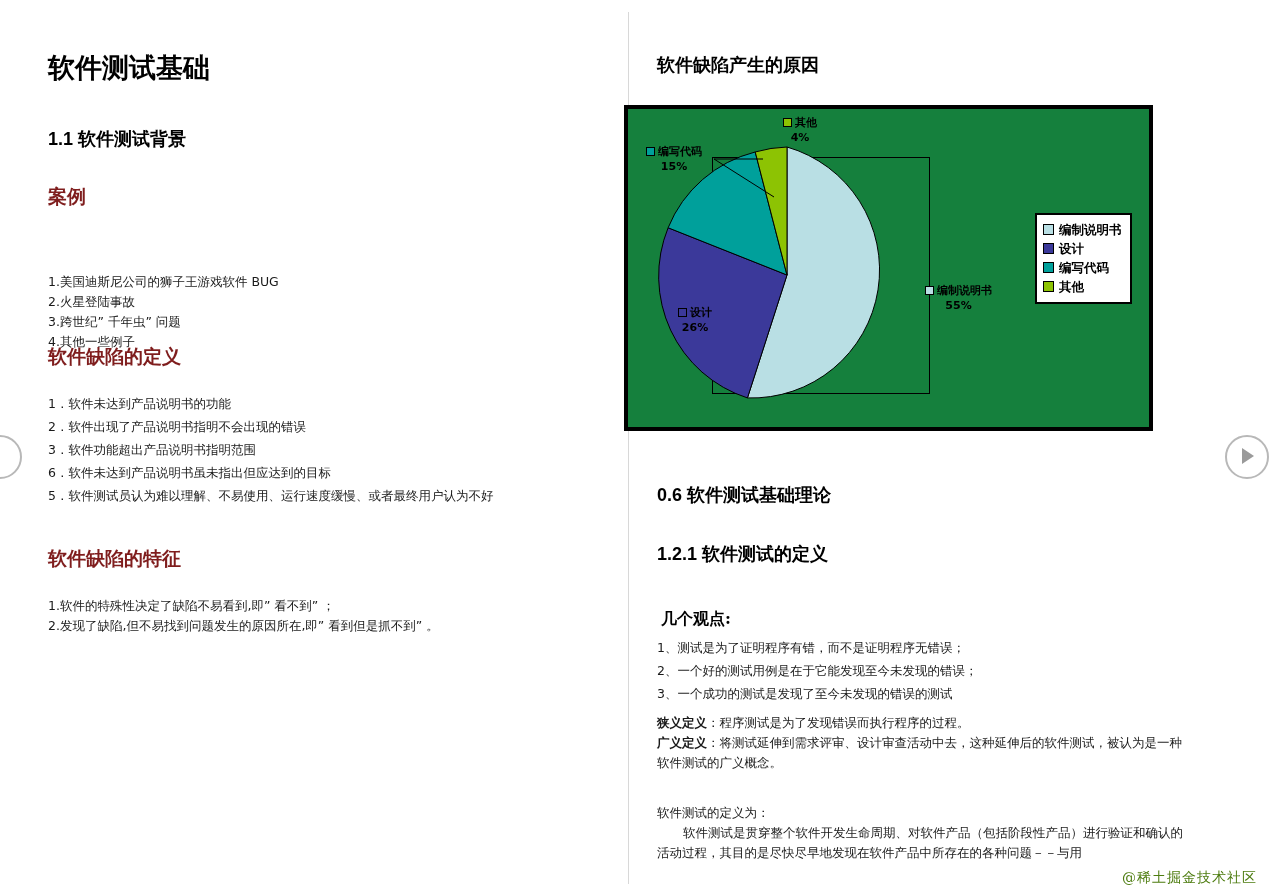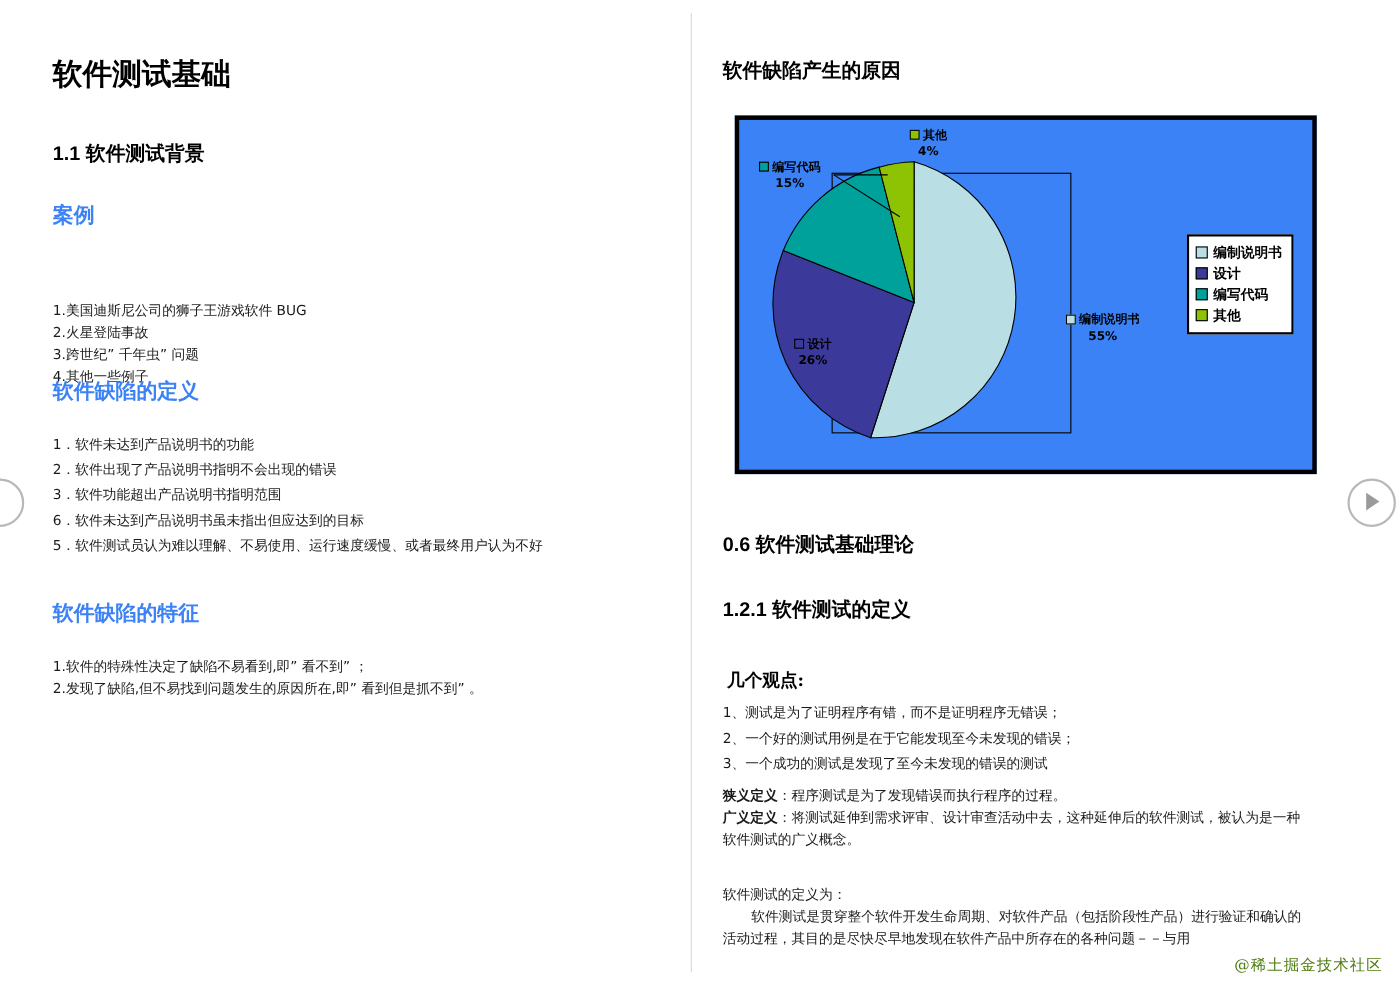--- a/index.html
+++ b/index.html
@@ -55,21 +55,21 @@
     font-size: 18px;
     line-height: 1.25;
     color: #000;
     margin: 0;
   }
   .h-serif {
     font-family: "DejaVu Serif", "Liberation Serif", serif;
     font-weight: bold;
     font-size: 19px;
     line-height: 1.25;
-    color: #3b82f6;
+    color: #7f1d1d;
     margin: 0;
   }
   .h-serif-sm {
     font-family: "DejaVu Serif", "Liberation Serif", serif;
     font-weight: bold;
     font-size: 16px;
     line-height: 1.25;
     color: #000;
     margin: 4px;
   }
@@ -99,26 +99,26 @@
     white-space: nowrap;
   }
   .bold-lead { font-weight: bold; }
 
   
   .abs { position: absolute; }
 
   
   #chart-frame {
     position: absolute;
-    left: 668px;
+    left: 624px;
     top: 105px;
     width: 529px;
     height: 326px;
     border: 4px solid #000;
-    background: #3b82f6;
+    background: #15803d;
     box-sizing: border-box;
   }
   #chart-inner {
     position: absolute;
     inset: 0;
     overflow: hidden;
   }
   #plot-rect {
     position: absolute;
     left: 84px;

